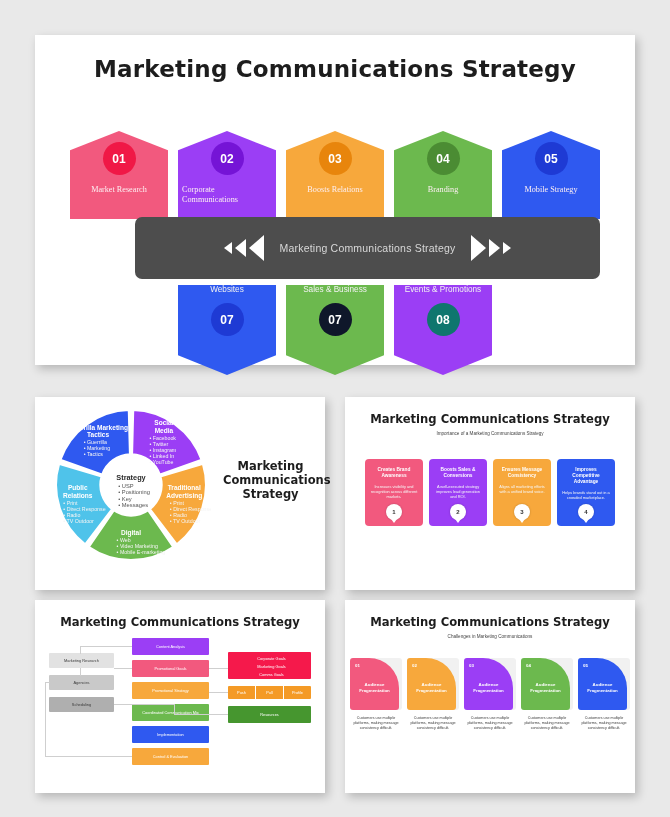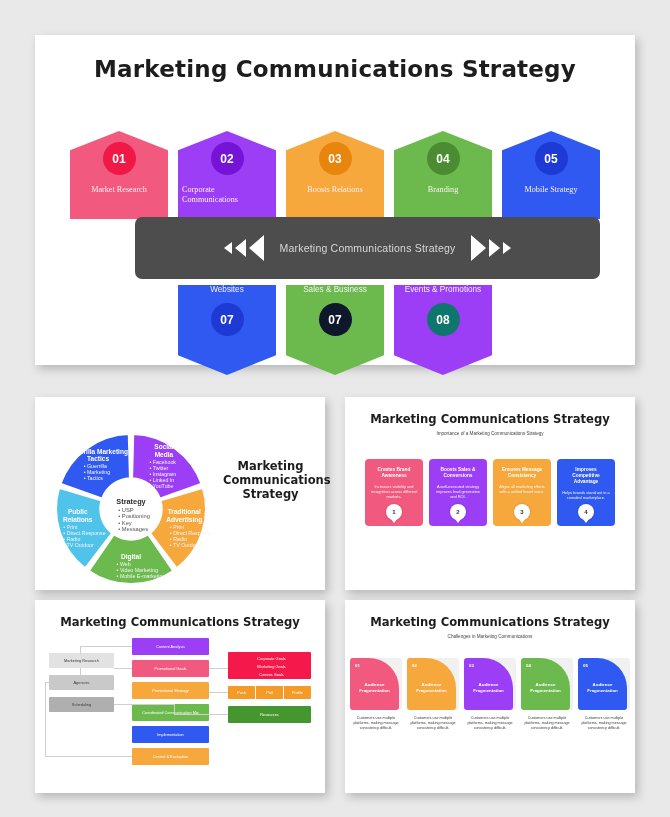--- a/index.html
+++ b/index.html
@@ -78,21 +78,21 @@
     line-height:10px;padding:0 4px;
   }
   .ribbon .circ{
     margin-top:8px;width:33px;height:33px;border-radius:50%;
     display:flex;align-items:center;justify-content:center;
     color:#fff;font-size:12px;font-weight:bold;
   }
 
   
   #slide2{left:35px;top:397px;width:290px;height:193px;}
-  .pie-wrap{position:absolute;left:16px;top:32px;width:160px;height:160px;}
+  .pie-wrap{position:absolute;left:16px;top:8px;width:160px;height:160px;}
   .pie-svg{display:block;}
   .pie-side{
     position:absolute;left:188px;top:62px;width:95px;
     text-align:center;font-size:11.5px;font-weight:bold;
     line-height:14px;color:#1d1d1d;
     font-family:"DejaVu Sans", sans-serif;
   }
   .seg-t{font-size:4.1px;font-weight:bold;fill:#ffffff;}
   .seg-b{font-size:3.3px;fill:#f4f4f4;}
   .cen-t{font-size:4.6px;font-weight:bold;fill:#2b2b2b;}

